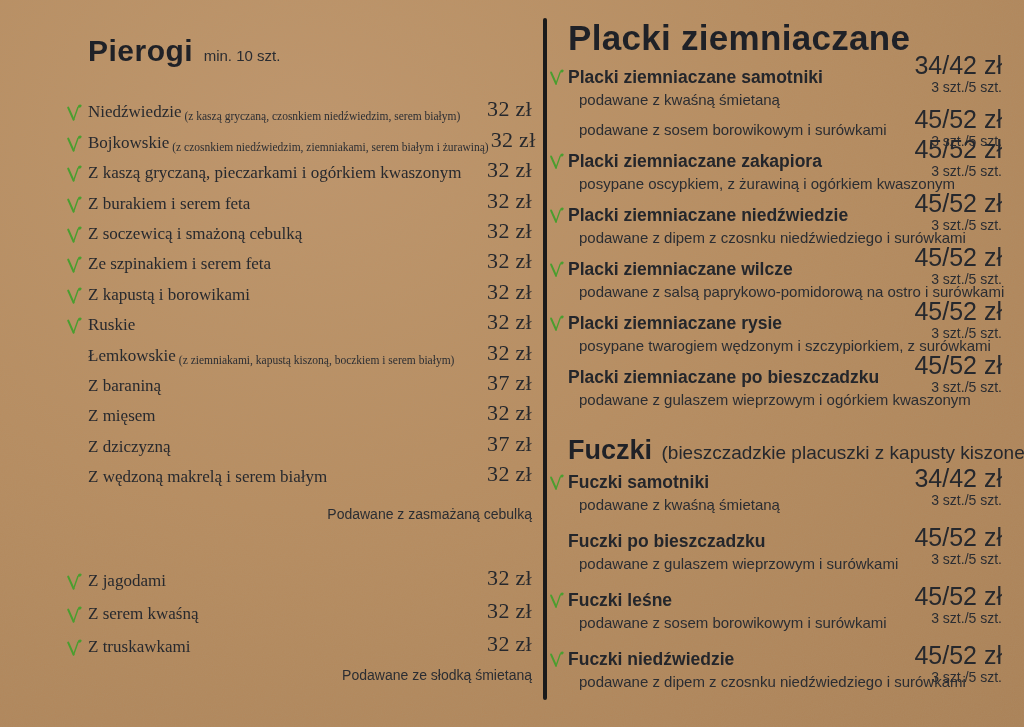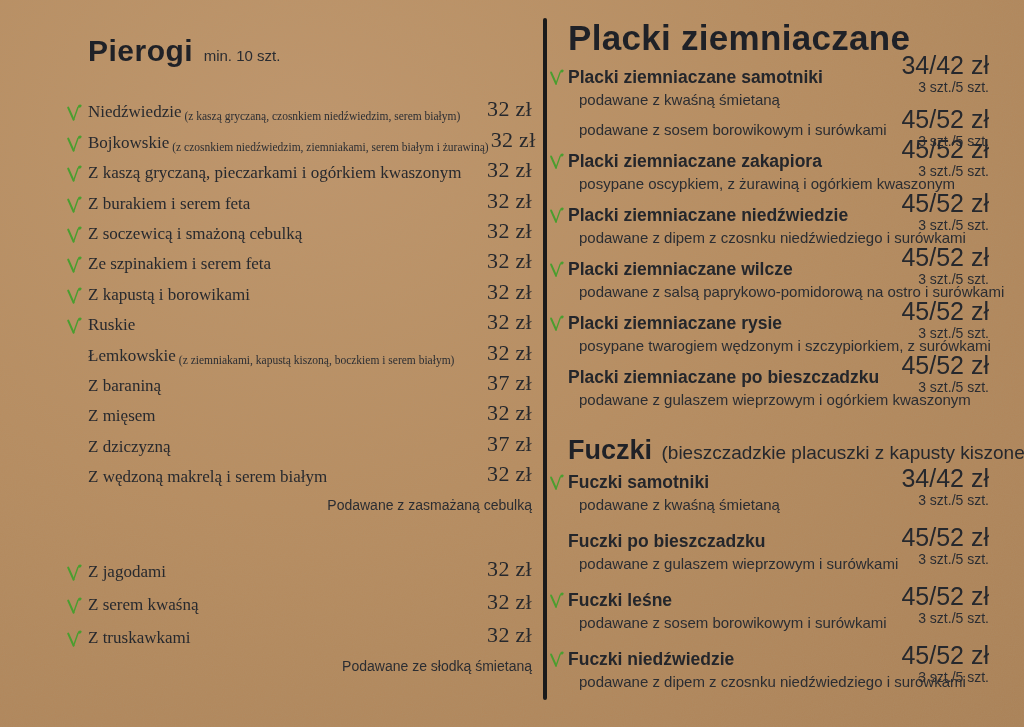--- a/index.html
+++ b/index.html
@@ -29,21 +29,21 @@
     display: flex; align-items: flex-end; height: 30.4px; white-space: nowrap; font-family: Liberation Serif, serif;
   }
   .mrow.sweet { height: 33px; }
   .icon-cell { width: 22px; flex: 0 0 22px; display: flex; align-items: center; }
   .mname { font-size: 17px; color: #27292e; }
   .mdetail { font-size: 11.5px; color: #2c2e33; margin-left: 3px; }
   .mspacer { flex: 1 1 auto; min-width: 2px; }
   .mprice { font-size: 22px; font-weight: 500; color: #26282d; letter-spacing: 0.3px; }
 
   .serve-note {
-    text-align: right; font-size: 14px; color: #2b2d32; margin-top: 10px;
+    text-align: right; font-size: 14px; color: #2b2d32; margin-top: 19px;
   }
   .sweet-block { margin-top: 36px; }
   .note2 { margin-top: 10px; }
 
   
   .divider {
     position: absolute; left: 543px; top: 18px; width: 4px; height: 682px;
     background: #1a1a1a; border-radius: 2px;
   }
 
@@ -51,21 +51,21 @@
   .col-right {
     position: absolute; left: 549px; top: 18px; width: 458px;
   }
   .right-title { font-size: 35px; font-weight: 700; color: #1f2127; margin-left: 19px; margin-bottom: 9px; letter-spacing: 0.3px; white-space: nowrap; }
   .ritem { position: relative; margin-bottom: 13px; }
   .ritem-titleline { display: flex; white-space: nowrap; }
   .r-icon-cell { width: 19px; flex: 0 0 19px; display: flex; align-items: center; }
   .ritem-title { font-size: 17.5px; font-weight: 700; color: #24262b; }
   .ritem-desc { font-size: 15px; color: #2b2d32; margin-left: 30px; margin-top: 3px; white-space: nowrap; }
   .rprice {
-    position: absolute; right: 18px; top: -15px; text-align: right; line-height: 1.05;
+    position: absolute; right: 5px; top: -15px; text-align: right; line-height: 1.05;
   }
   .rprice-main { font-size: 25px; font-weight: 500; color: #26282d; }
   .rprice-portions { font-size: 14px; color: #2b2d32; margin-top: 2px; }
 
   .fuczki-section { margin-top: 27px; }
   .fuczki-header { margin-left: 19px; margin-bottom: 6px; white-space: nowrap; }
   .fuczki-title { font-size: 27px; font-weight: 700; color: #1f2127; }
   .fuczki-subtitle { font-size: 19px; font-weight: 400; color: #26282d; margin-left: 5px; }
   .fuczki-section .ritem { margin-bottom: 18px; }
   .fuczki-section .rprice { top: -7px; }

